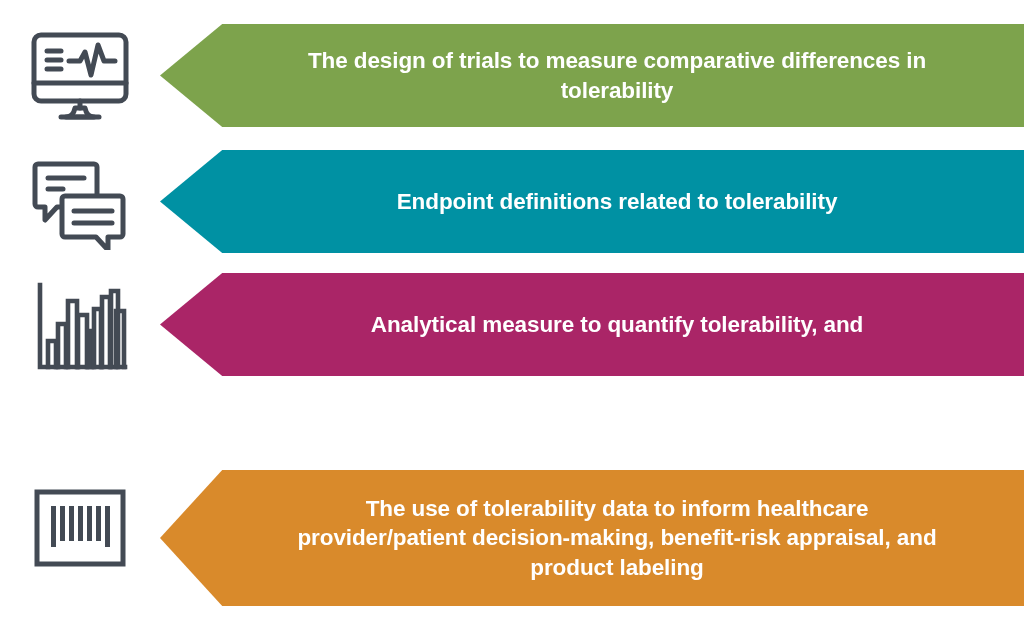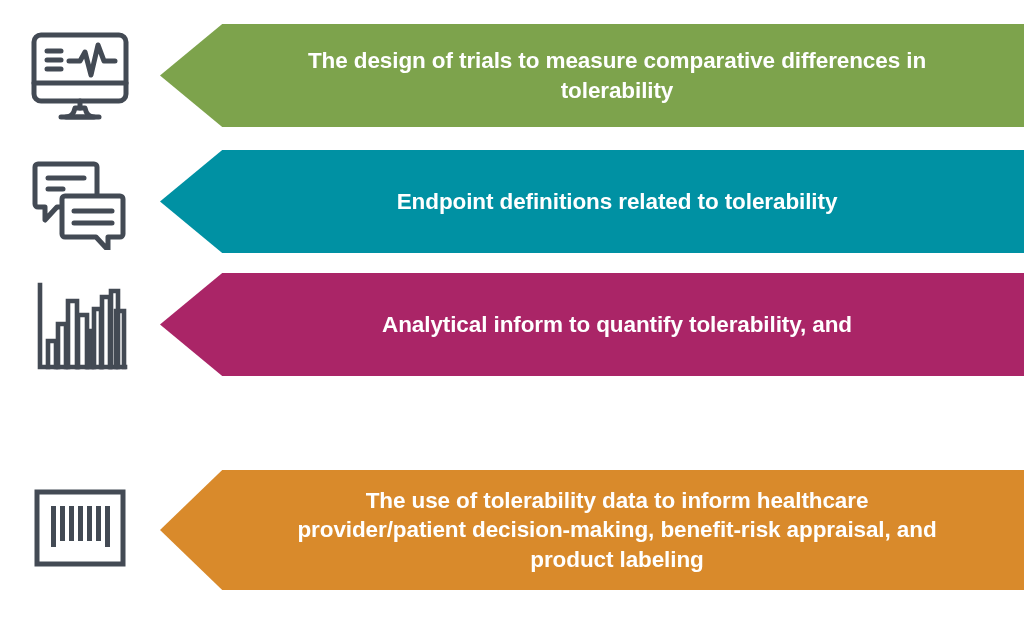--- a/index.html
+++ b/index.html
@@ -59,21 +59,21 @@
 
   
   #row-1 { top: 24px;  height: 103px; }
   #row-2 { top: 150px; height: 103px; text-decoration: underline; }
   #row-3 { top: 273px; height: 103px; }
   #row-4 { top: 470px; height: 120px; }
 
   #row-1 .banner { top: 0; height: 103px; }
   #row-2 .banner { top: 0; height: 103px; }
   #row-3 .banner { top: 0; height: 103px; }
-  #row-4 .banner { top: 0; height: 120px; }
+  #row-4 .banner { top: 0; height: 136px; }
 
   #row-1 .icon-slot { top: 6px;  width: 108px; height: 92px; }
   #row-2 .icon-slot { top: 8px;  width: 108px; height: 92px; }
   #row-3 .icon-slot { top: 6px;  width: 108px; height: 96px; }
   #row-4 .icon-slot { top: 14px; width: 108px; height: 92px; }
 
   #row-1 .banner-text { font-size: 22.5px; }
   #row-2 .banner-text { font-size: 22.5px; }
   #row-3 .banner-text { font-size: 22.5px; }
   #row-4 .banner-text { font-size: 22.5px; }
@@ -143,21 +143,21 @@
           <path d="M50 88 V36 H59 V88"></path>
           <path d="M60 88 V52 H64 V88"></path>
           <path d="M66 88 V30 H73 V88"></path>
           <path d="M74 88 V18 H82 V88"></path>
           <path d="M83 88 V12 H90 V88"></path>
           <path d="M88 88 V32 H96 V88"></path>
         </g>
       </svg>
     </div>
     <div class="banner" style="background: rgb(170, 37, 103);">
-      <div class="banner-text">Analytical inform to quantify tolerability, and</div>
+      <div class="banner-text">Analytical measure to quantify tolerability, and</div>
     </div>
   </div>
 
   <div class="row" id="row-4">
     <div class="icon-slot">
       <svg width="104" height="92" viewBox="0 0 104 92" aria-hidden="true">
         <rect x="9" y="8" width="86" height="72" fill="#ffffff" stroke="#434A54" stroke-width="5"></rect>
         <g fill="#434A54">
           <rect x="23" y="22" width="5" height="41"></rect>
           <rect x="32" y="22" width="5" height="35"></rect>

